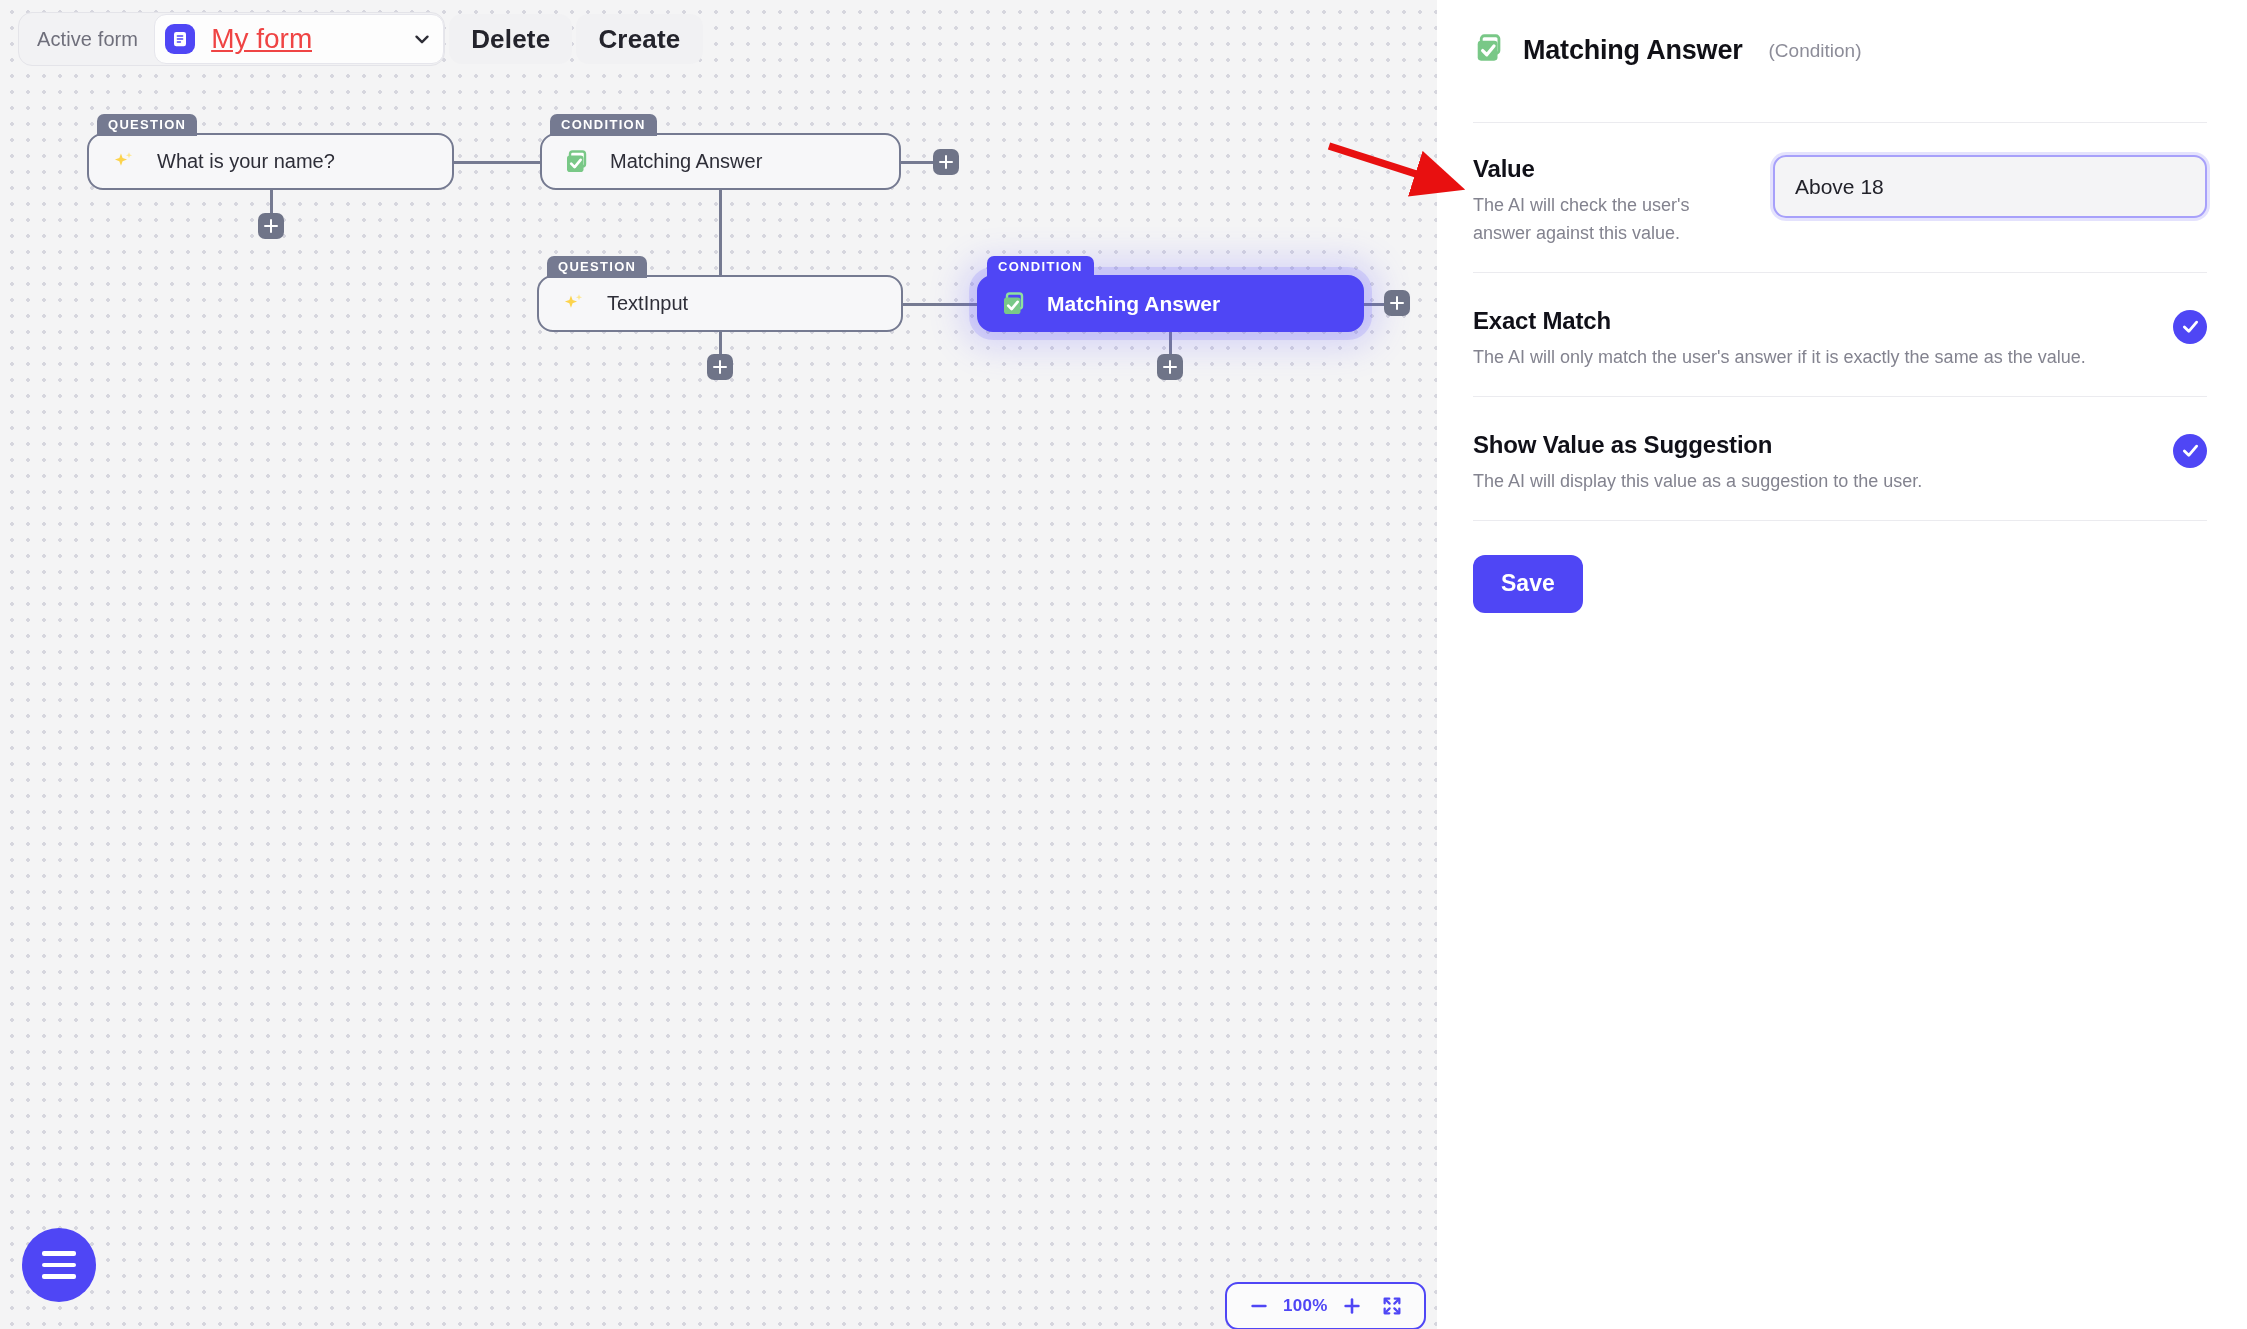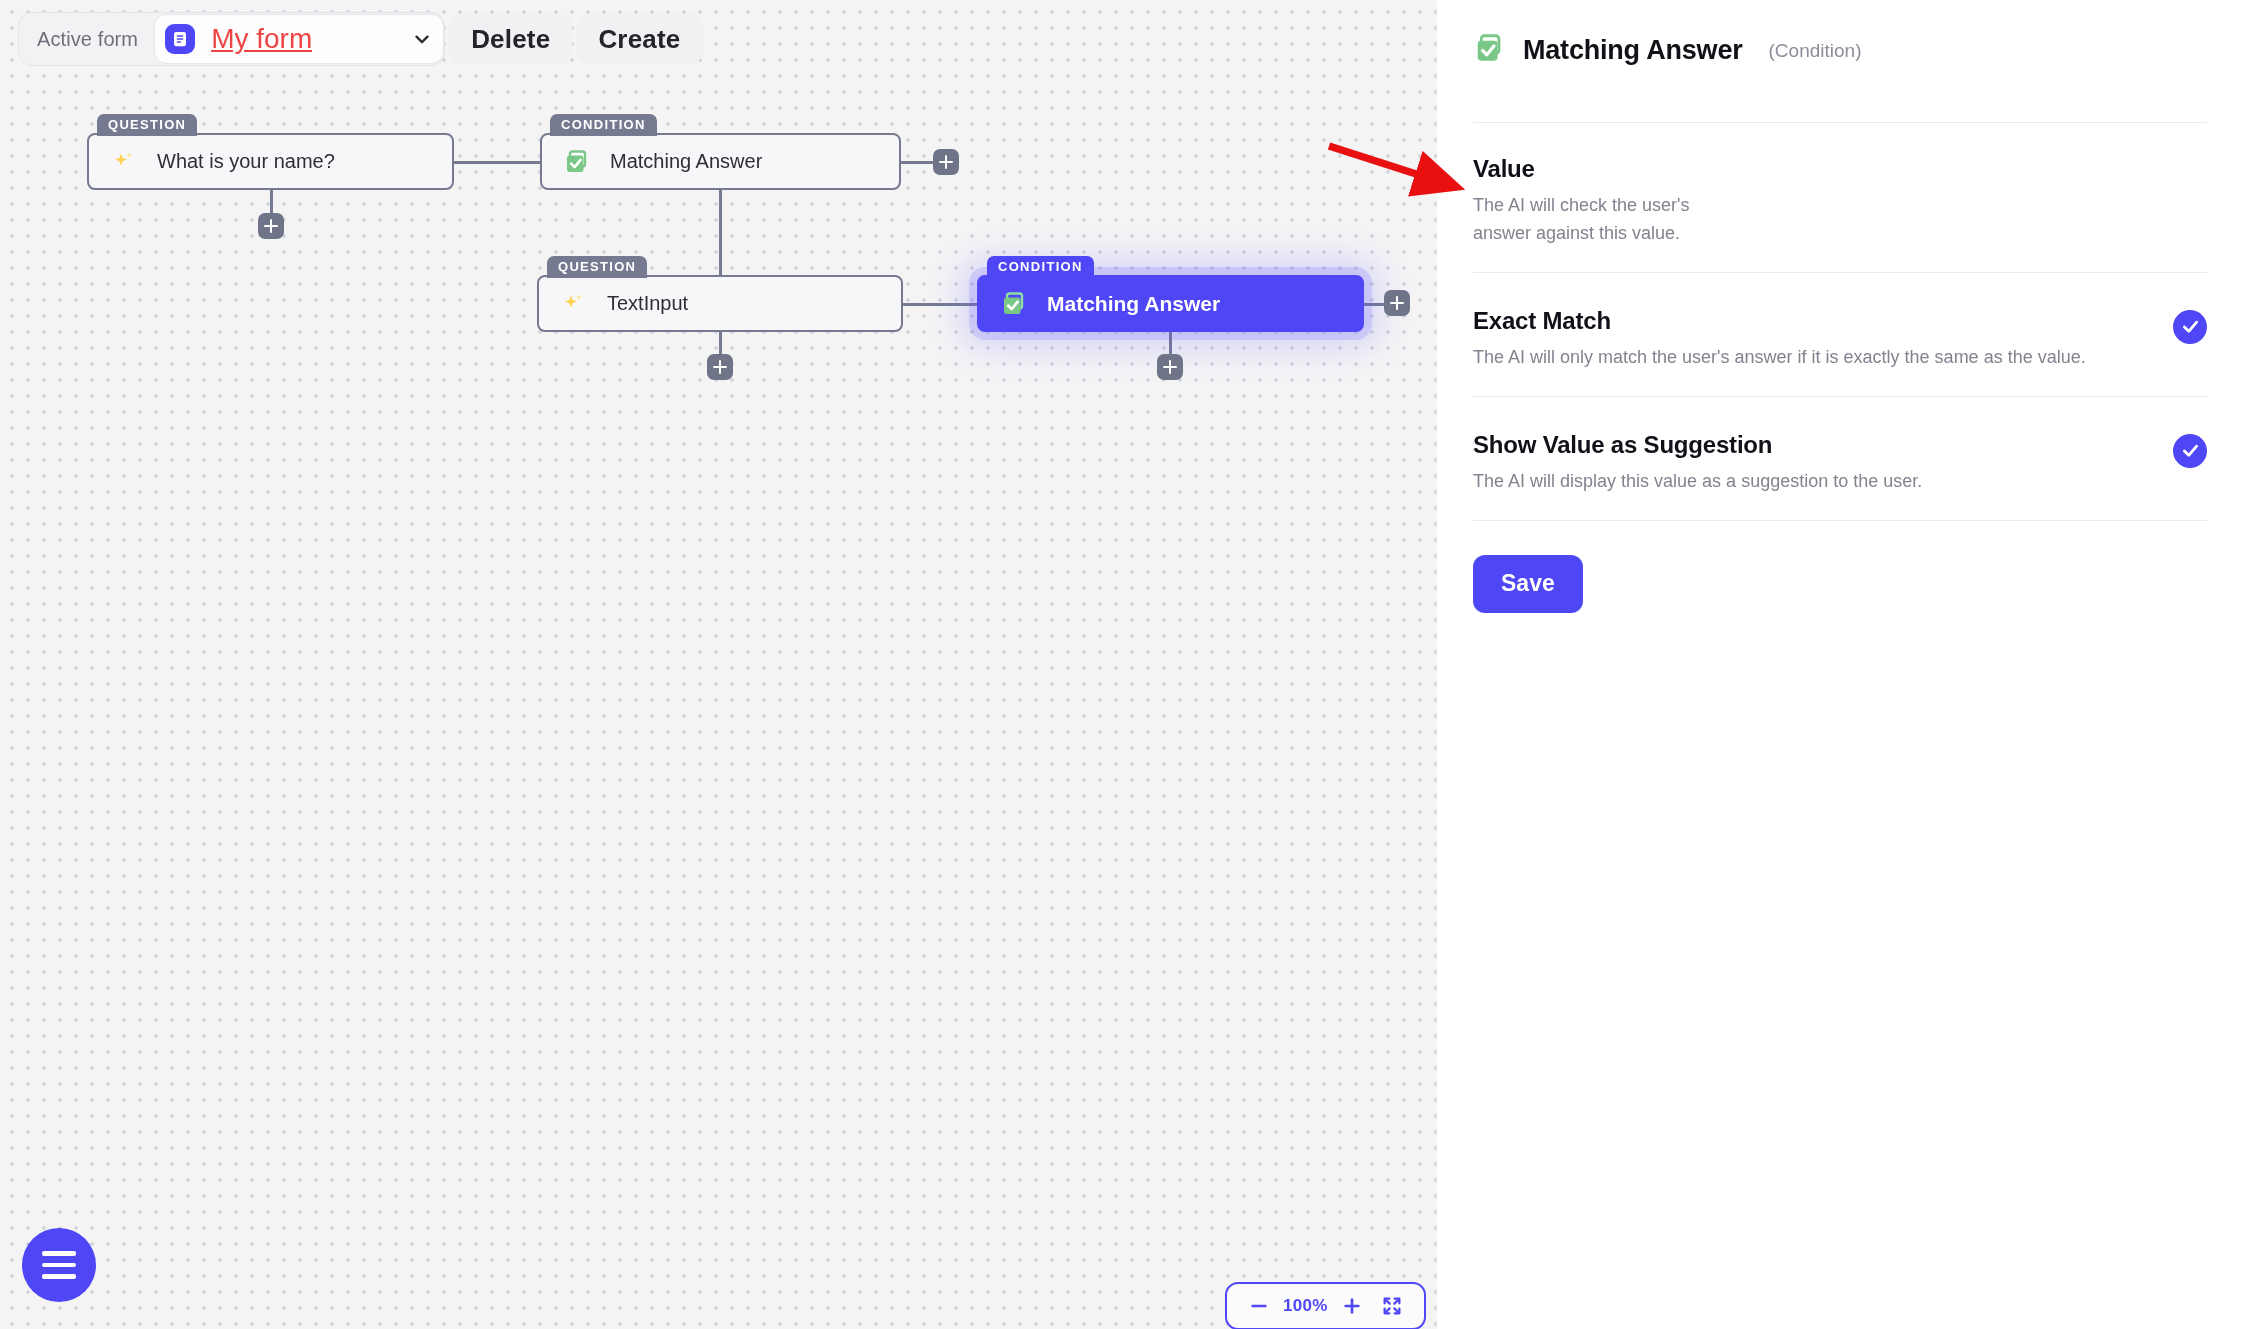--- a/index.html
+++ b/index.html
@@ -68,21 +68,21 @@
     height: 50px; padding: 0 22px;
     font-family: "Liberation Sans", sans-serif;
     font-size: 26px; font-weight: bold; color: #24242c;
     cursor: pointer; letter-spacing: .2px;
   }
 
   
   .node {
     position: absolute;
     border: 2.5px solid #757a91;
-    border-radius: 8px;
+    border-radius: 16px;
     background: #f7f7f9;
     display: flex; align-items: center;
     padding-left: 20px;
     z-index: 10;
   }
   .node-badge {
     position: absolute;
     left: 8px; top: -21px;
     background: #757a91;
     color: #ffffff;
@@ -364,20 +364,21 @@
       <span class="panel-subtitle">(Condition)</span>
     </div>
 
     
     <div class="section" id="sec-value">
       <div class="sec-row">
         <div class="sec-texts">
           <div class="sec-title">Value</div>
           <div class="sec-desc">The AI will check the user's answer against this value.</div>
         </div>
+        <input class="value-input" type="text" value="Above 18" style="">
       </div>
     </div>
 
     
     <div class="section">
       <div class="flexrow-title">
         <div class="grow">
           <div class="sec-title">Exact Match</div>
           <div class="sec-desc wide">The AI will only match the user's answer if it is exactly the same as the value.</div>
         </div>

